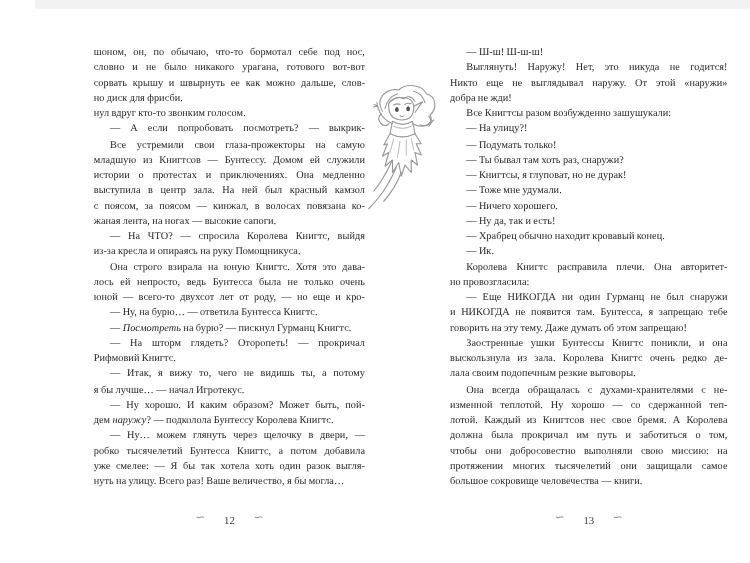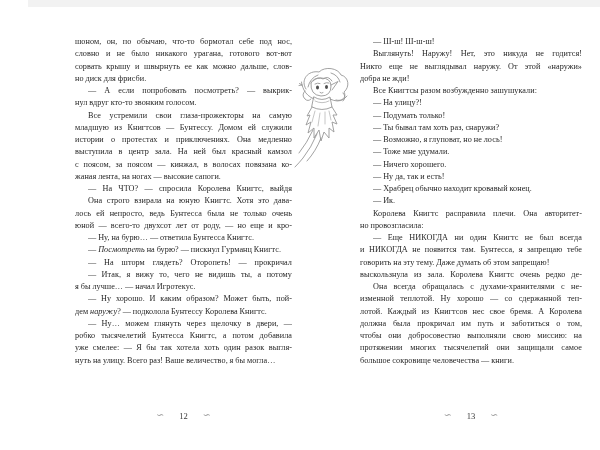--- a/index.html
+++ b/index.html
@@ -60,66 +60,70 @@
 
 <div class="spread">
 
   <div class="top-edge"></div>
 
   <div class="page-text left">
       <div class="line">шоном, он, по обычаю, что-то бормотал себе под нос,</div>
       <div class="line">словно и не было никакого урагана, готового вот-вот</div>
       <div class="line">сорвать крышу и швырнуть ее как можно дальше, слов-</div>
       <div class="line end">но диск для фрисби.</div>
+      <div class="line end">нул вдруг кто-то звонким голосом.</div>
       <div class="line indent">— А если попробовать посмотреть? — выкрик-</div>
-      <div class="line end">нул вдруг кто-то звонким голосом.</div>
       <div class="line indent">Все устремили свои глаза-прожекторы на самую</div>
       <div class="line">младшую из Книгтсов — Бунтессу. Домом ей служили</div>
       <div class="line">истории о протестах и приключениях. Она медленно</div>
       <div class="line">выступила в центр зала. На ней был красный камзол</div>
       <div class="line">с поясом, за поясом — кинжал, в волосах повязана ко-</div>
       <div class="line end">жаная лента, на ногах — высокие сапоги.</div>
       <div class="line indent">— На ЧТО? — спросила Королева Книгтс, выйдя</div>
+      <div class="line end">из-за кресла и опираясь на руку Помощникуса.</div>
       <div class="line indent">Она строго взирала на юную Книгтс. Хотя это дава-</div>
       <div class="line">лось ей непросто, ведь Бунтесса была не только очень</div>
       <div class="line">юной — всего-то двухсот лет от роду, — но еще и кро-</div>
       <div class="line indent end">— Ну, на бурю… — ответила Бунтесса Книгтс.</div>
       <div class="line indent end">— <i>Посмотреть</i> на бурю? — пискнул Гурманц Книгтс.</div>
       <div class="line indent">— На шторм глядеть? Оторопеть! — прокричал</div>
+      <div class="line end">Рифмовий Книгтс.</div>
       <div class="line indent">— Итак, я вижу то, чего не видишь ты, а потому</div>
       <div class="line end">я бы лучше… — начал Игротекус.</div>
       <div class="line indent">— Ну хорошо. И каким образом? Может быть, пой-</div>
       <div class="line end">дем <i>наружу</i>? — подколола Бунтессу Королева Книгтс.</div>
       <div class="line indent">— Ну… можем глянуть через щелочку в двери, —</div>
       <div class="line">робко тысячелетий Бунтесса Книгтс, а потом добавила</div>
       <div class="line">уже смелее: — Я бы так хотела хоть один разок выгля-</div>
       <div class="line end">нуть на улицу. Всего раз! Ваше величество, я бы могла…</div>
     </div>
 
   <div class="page-text right">
       <div class="line indent end">— Ш-ш! Ш-ш-ш!</div>
       <div class="line indent">Выглянуть! Наружу! Нет, это никуда не годится!</div>
       <div class="line">Никто еще не выглядывал наружу. От этой «наружи»</div>
       <div class="line end">добра не жди!</div>
       <div class="line indent end">Все Книгтсы разом возбужденно зашушукали:</div>
       <div class="line indent end">— На улицу?!</div>
       <div class="line indent end">— Подумать только!</div>
       <div class="line indent end">— Ты бывал там хоть раз, снаружи?</div>
-      <div class="line indent end">— Возможно, я глуповат, но не лось!</div>
+      <div class="line indent end">— Книгтсы, я глуповат, но не дурак!</div>
       <div class="line indent end">— Тоже мне удумали.</div>
       <div class="line indent end">— Ничего хорошего.</div>
       <div class="line indent end">— Ну да, так и есть!</div>
       <div class="line indent end">— Храбрец обычно находит кровавый конец.</div>
       <div class="line indent end">— Ик.</div>
       <div class="line indent">Королева Книгтс расправила плечи. Она авторитет-</div>
       <div class="line end">но провозгласила:</div>
-      <div class="line indent">— Еще НИКОГДА ни один Книгтс не был всегда</div>
+      <div class="line indent">— Еще НИКОГДА ни один Гурманц не был снаружи</div>
       <div class="line">и НИКОГДА не появится там. Бунтесса, я запрещаю тебе</div>
       <div class="line end">говорить на эту тему. Даже думать об этом запрещаю!</div>
+      <div class="line indent">Заостренные ушки Бунтессы Книгтс поникли, и она</div>
       <div class="line">выскользнула из зала. Королева Книгтс очень редко де-</div>
+      <div class="line end">лала своим подопечным резкие выговоры.</div>
       <div class="line indent">Она всегда обращалась с духами-хранителями с не-</div>
       <div class="line">изменной теплотой. Ну хорошо — со сдержанной теп-</div>
       <div class="line">лотой. Каждый из Книгтсов нес свое бремя. А Королева</div>
       <div class="line">должна была прокричал им путь и заботиться о том,</div>
       <div class="line">чтобы они добросовестно выполняли свою миссию: на</div>
       <div class="line">протяжении многих тысячелетий они защищали самое</div>
       <div class="line end">большое сокровище человечества — книги.</div>
     </div>
 
   <div class="illustration">

